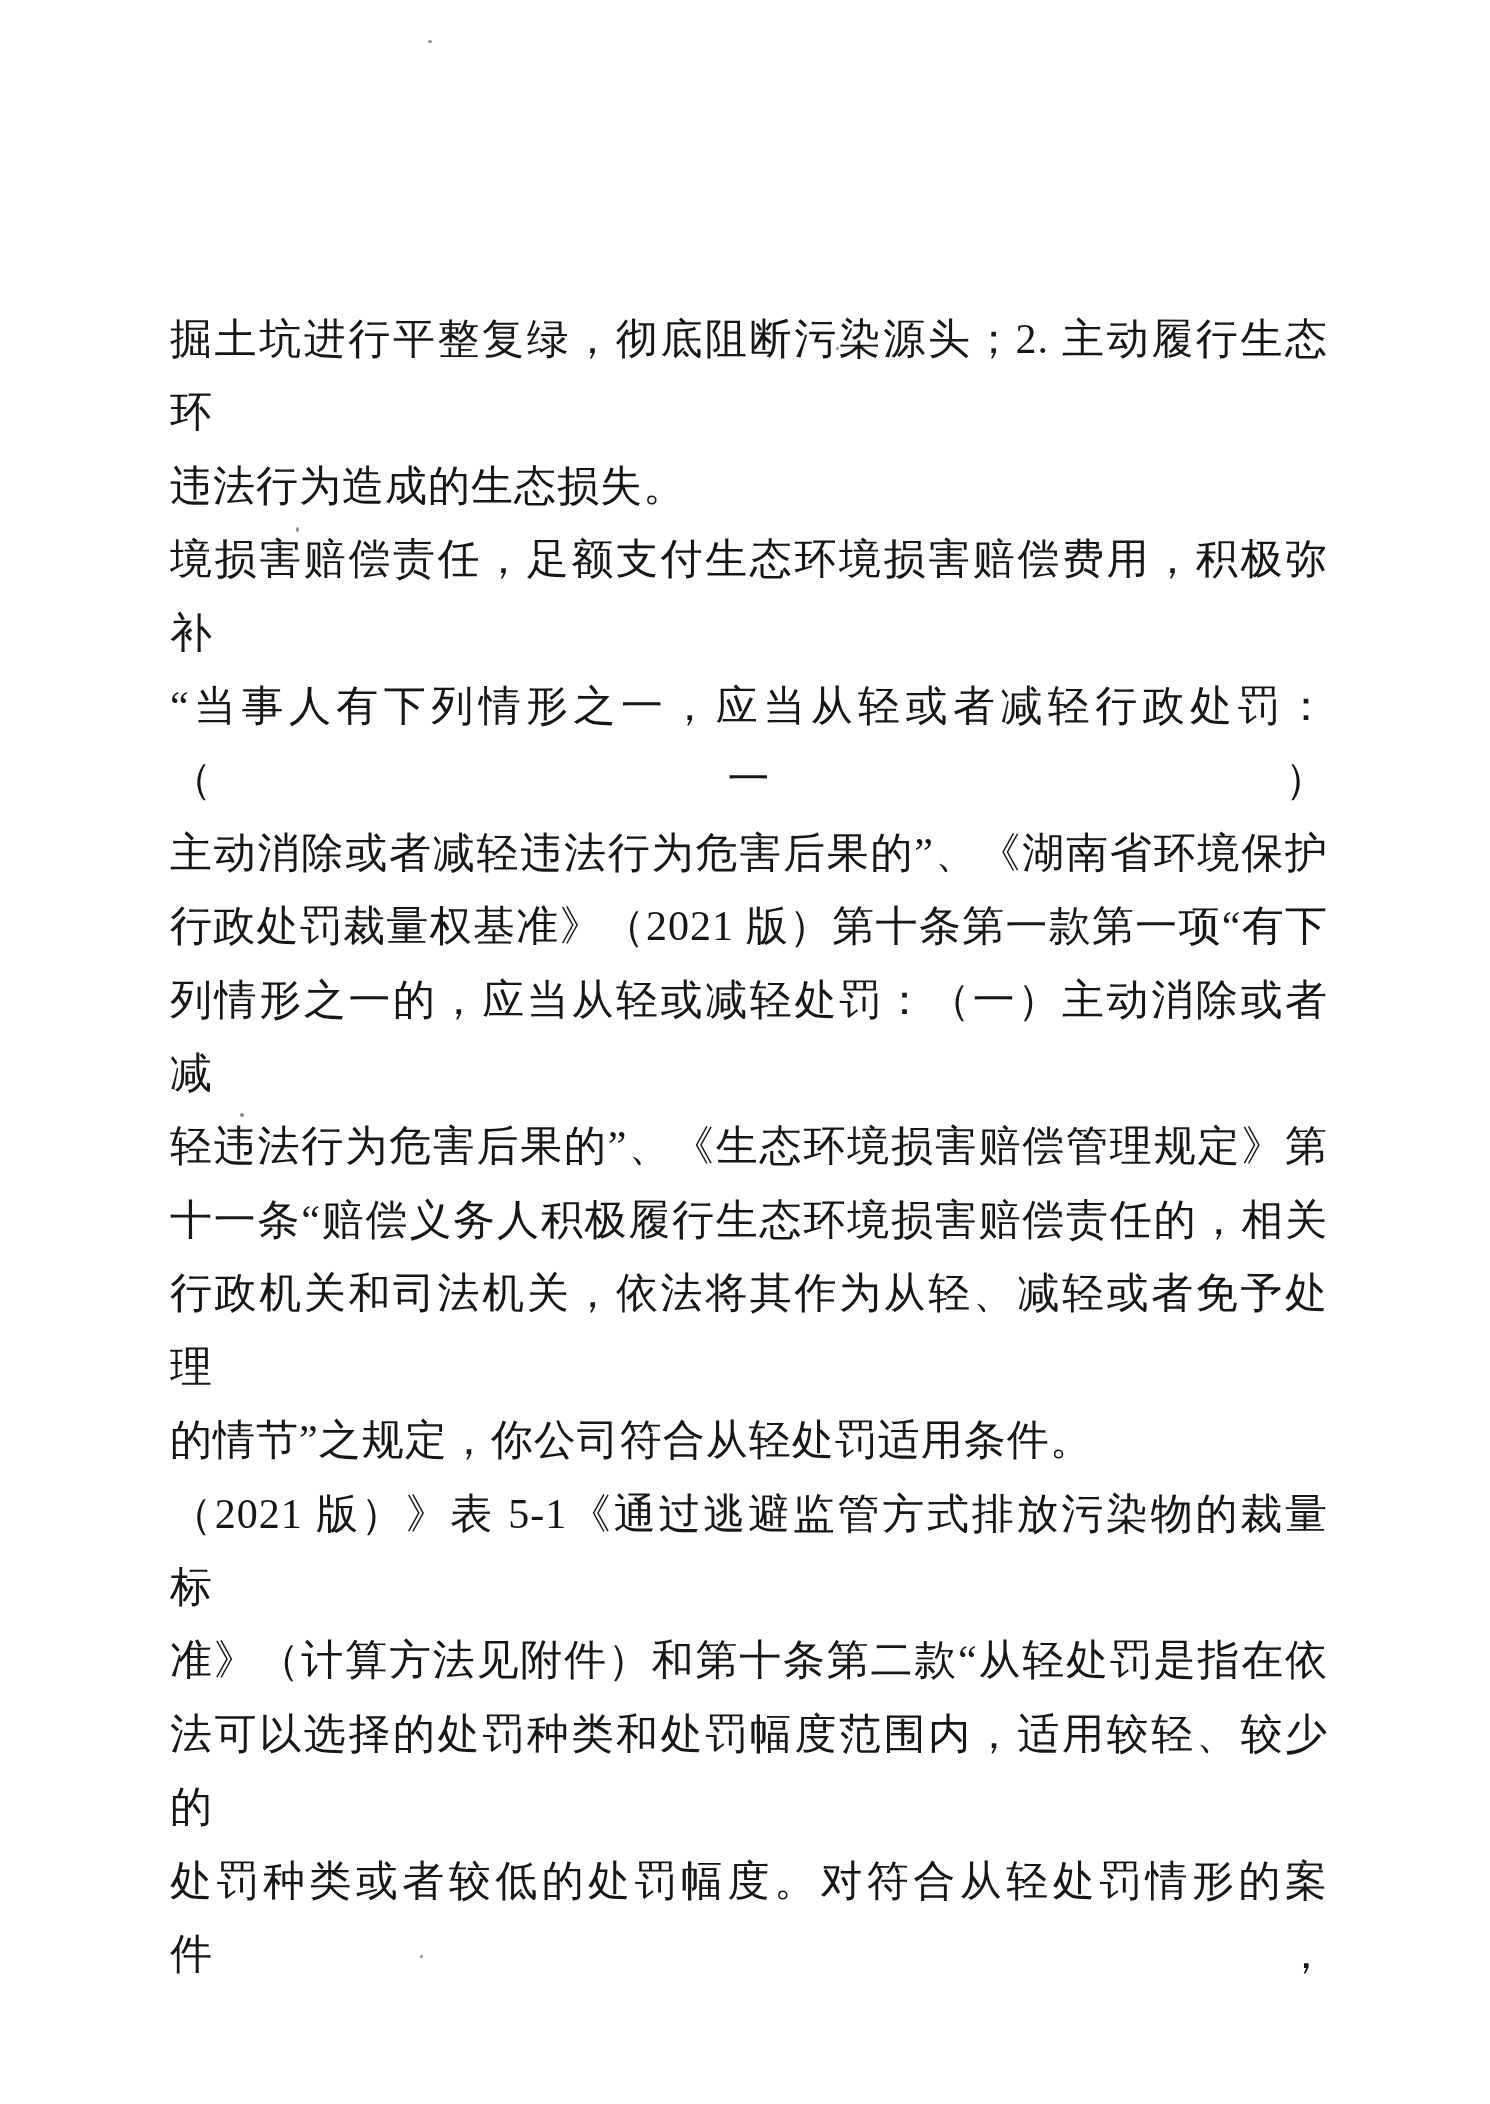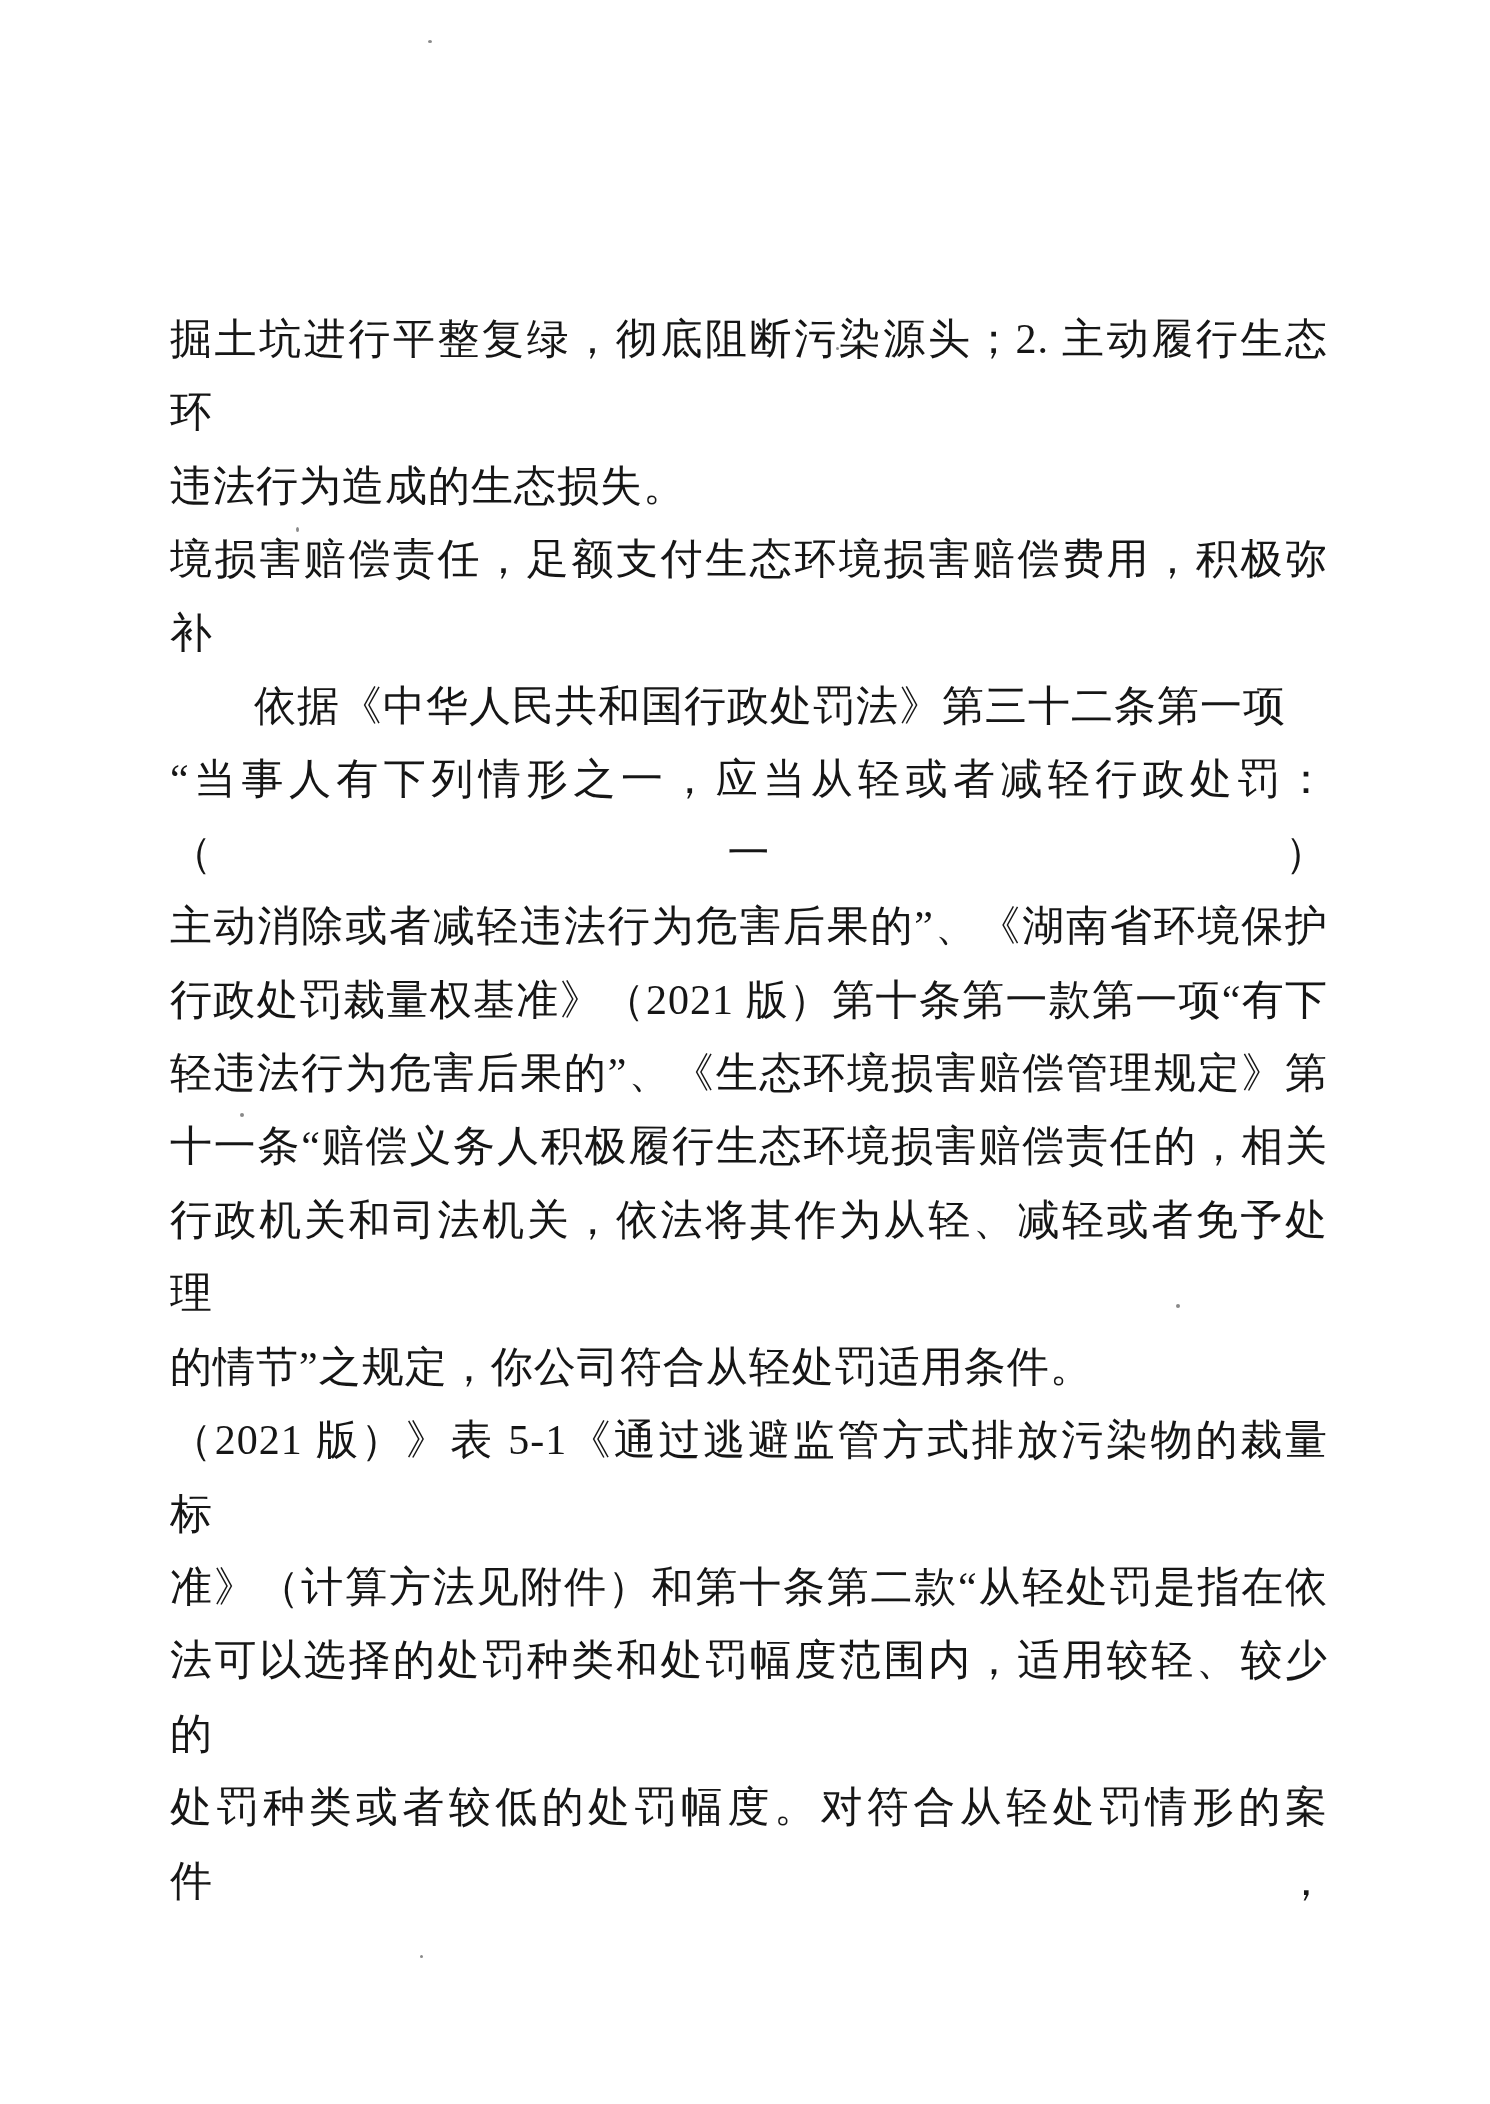--- a/index.html
+++ b/index.html
@@ -53,24 +53,24 @@
   <div class="speck" style="left:296px; top:527px; width:3px; height:5px;"></div>
   <div class="speck" style="left:836px; top:347px; width:3px; height:3px;"></div>
   <div class="speck" style="left:240px; top:1113px; width:4px; height:4px;"></div>
   <div class="speck" style="left:1176px; top:1304px; width:4px; height:4px;"></div>
   <div class="speck" style="left:420px; top:1955px; width:3px; height:3px;"></div>
 
   <div class="textblock">
     <div class="line j">掘土坑进行平整复绿，彻底阻断污染源头；2. 主动履行生态环</div>
     <div class="line">违法行为造成的生态损失。</div>
     <div class="line j">境损害赔偿责任，足额支付生态环境损害赔偿费用，积极弥补</div>
-    <div class="line ind">依据《中华人民共和国行政处罚法》第三十二条第一项</div>
     <div class="line j">“当事人有下列情形之一，应当从轻或者减轻行政处罚：（一）</div>
     <div class="line j">主动消除或者减轻违法行为危害后果的”、《湖南省环境保护</div>
     <div class="line j">行政处罚裁量权基准》（2021 版）第十条第一款第一项“有下</div>
+    <div class="line j">列情形之一的，应当从轻或减轻处罚：（一）主动消除或者减</div>
     <div class="line j">轻违法行为危害后果的”、《生态环境损害赔偿管理规定》第</div>
     <div class="line j">十一条“赔偿义务人积极履行生态环境损害赔偿责任的，相关</div>
     <div class="line j">行政机关和司法机关，依法将其作为从轻、减轻或者免予处理</div>
     <div class="line">的情节”之规定，你公司符合从轻处罚适用条件。</div>
     <div class="line j">（2021 版）》表 5-1《通过逃避监管方式排放污染物的裁量标</div>
     <div class="line j">准》（计算方法见附件）和第十条第二款“从轻处罚是指在依</div>
     <div class="line j">法可以选择的处罚种类和处罚幅度范围内，适用较轻、较少的</div>
     <div class="line j">处罚种类或者较低的处罚幅度。对符合从轻处罚情形的案件，</div>
 
   </div>

